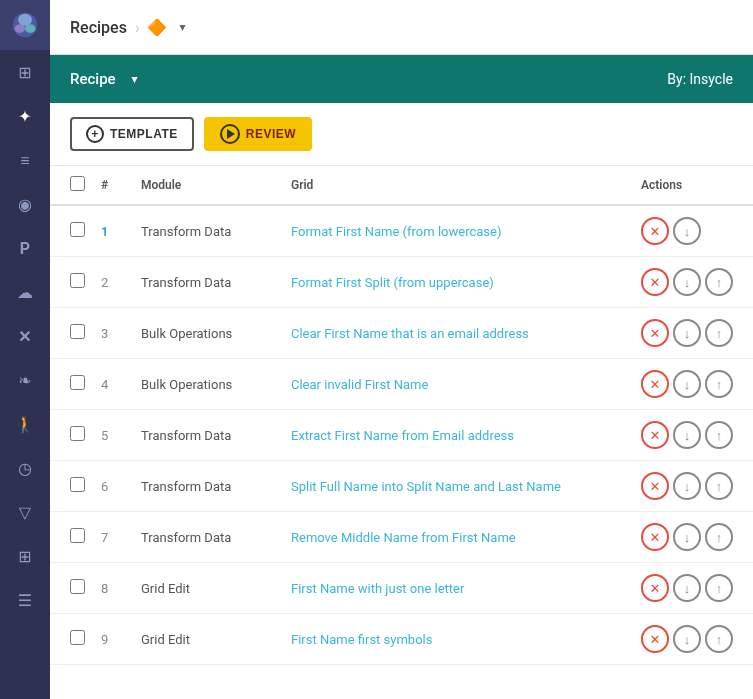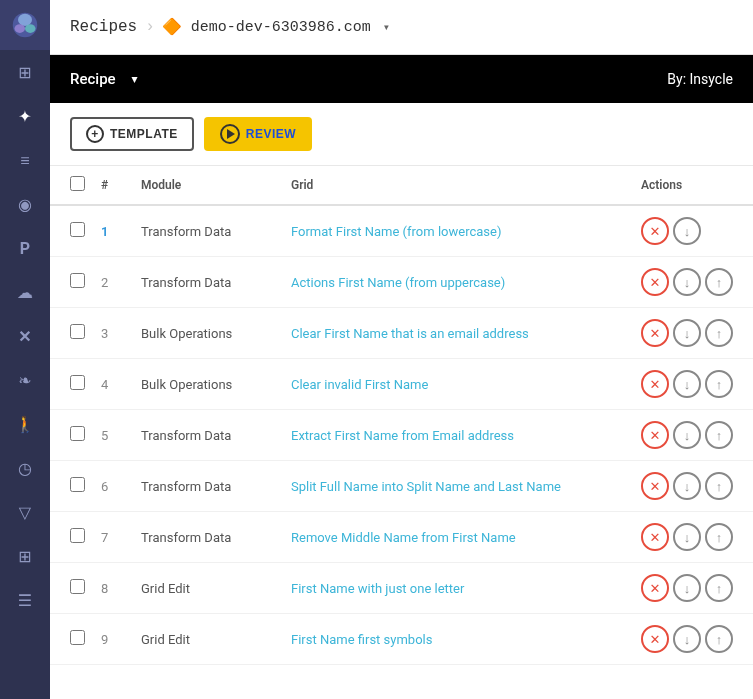--- a/index.html
+++ b/index.html
@@ -48,21 +48,20 @@
 
     
     .topbar {
       background: #fff;
       height: 55px;
       display: flex;
       align-items: center;
       padding: 0 20px;
       border-bottom: 1px solid #e0e0e0;
       gap: 8px;
-      font-family: Liberation Mono, monospace;
     }
     .topbar-title {
       font-size: 16px;
       font-weight: 500;
       color: #333;
     }
     .topbar-separator {
       color: #ccc;
       font-size: 16px;
     }
@@ -76,21 +75,21 @@
       font-weight: 500;
     }
     .topbar-chevron {
       color: #666;
       font-size: 12px;
       margin-left: 4px;
     }
 
     
     .recipe-header {
-      background: #000000;
+      background: #0f766e;
       padding: 15px 20px;
       display: flex;
       align-items: center;
       gap: 12px;
     }
     .recipe-label {
       color: #fff;
       font-size: 15px;
       font-weight: 500;
     }
@@ -149,21 +148,21 @@
       display: flex;
       align-items: center;
       gap: 6px;
       border: none;
       background: #f5c400;
       padding: 7px 16px;
       border-radius: 4px;
       cursor: pointer;
       font-size: 12px;
       font-weight: 700;
-      color: #1d4ed8;
+      color: #7f1d1d;
       letter-spacing: 0.5px;
     }
     .btn-review .play-circle {
       width: 20px;
       height: 20px;
       border: 2px solid #333;
       border-radius: 50%;
       display: flex;
       align-items: center;
       justify-content: center;
@@ -300,21 +299,20 @@
       <span class="sidebar-icon">☰</span>
     </div>
 </div>
 
 <div class="main-content">
 
   <div class="topbar">
     <span class="topbar-title">Recipes</span>
     <span class="topbar-separator">›</span>
     <span class="topbar-logo">🔶</span>
-    <span class="topbar-domain">demo-dev-6303986.com</span>
     <span class="topbar-chevron">▾</span>
   </div>
 
   <div class="recipe-header">
     <span class="recipe-label">Recipe</span>
     <span class="recipe-dropdown">▾</span>
     <span class="recipe-by">By: Insycle</span>
   </div>
 
   <div class="toolbar">
@@ -357,21 +355,21 @@
                 <button class="action-btn">
                   <span>↓</span>
                 </button>
               </div>
             </td>
           </tr>
           <tr>
             <td class="col-check"><input type="checkbox" style=""></td>
             <td class="col-num">2</td>
             <td class="col-module">Transform Data</td>
-            <td class="col-name"><a href="#">Actions First Name (from uppercase)</a></td>
+            <td class="col-name"><a href="#">Format First Split (from uppercase)</a></td>
             <td class="col-actions">
               <div class="actions-cell">
                 <button class="action-btn delete">
                   <span>✕</span>
                 </button>
                 <button class="action-btn">
                   <span>↓</span>
                 </button>
                 <button class="action-btn">
                   <span>↑</span>

